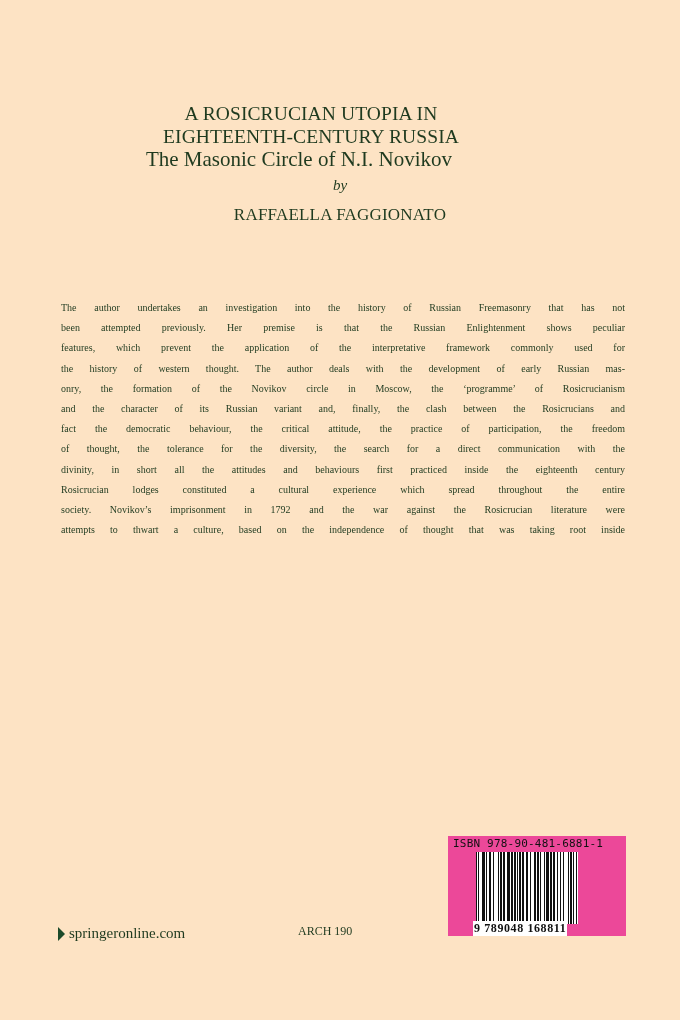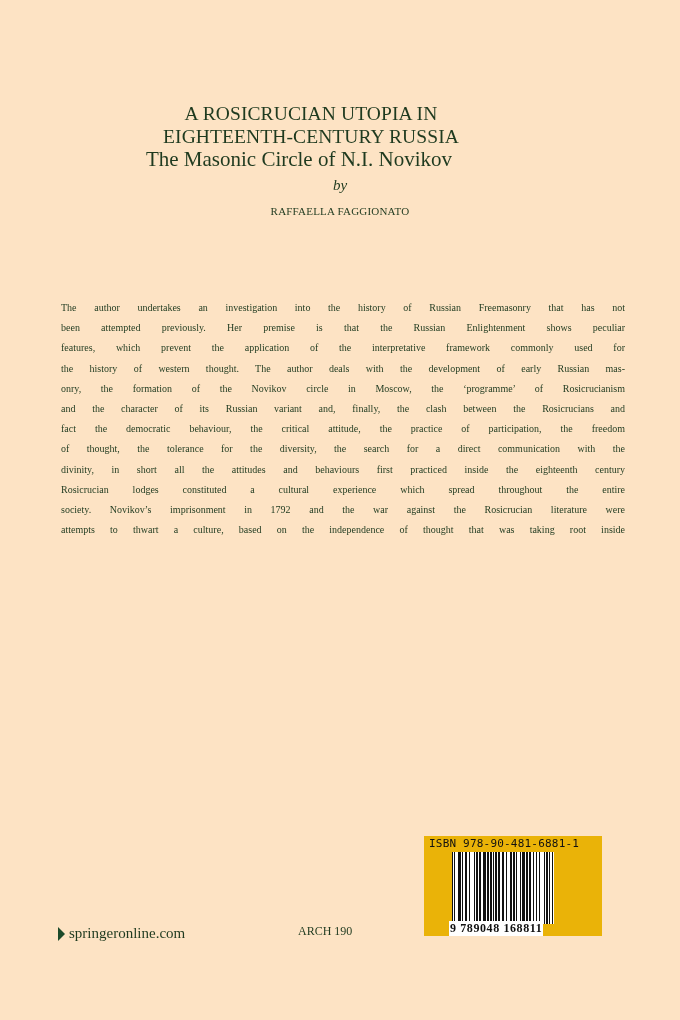--- a/index.html
+++ b/index.html
@@ -20,33 +20,33 @@
   .subtitle {
     position: absolute; left: 0; width: 598px; top: 146px;
     text-align: center; font-size: 21px; line-height: 26px;
   }
   .by {
     position: absolute; left: 0; width: 680px; top: 177px;
     text-align: center; font-size: 15px; font-style: italic;
   }
   .author {
     position: absolute; left: 0; width: 680px; top: 205px;
-    text-align: center; font-size: 11px; letter-spacing: 0.2px;
+    text-align: center; font-size: 17px; letter-spacing: 0.2px;
   }
   .blurb {
     position: absolute; left: 61px; width: 564px; top: 298px;
     font-size: 10px; line-height: 20.2px;
     text-align: justify;
     hyphens: manual;
   }
   .blurb .ln { display: block; text-align: justify; text-align-last: justify; white-space: nowrap; }
   .blurb .ln.last { text-align-last: left; }
   .barcode-box {
-    position: absolute; left: 424px; top: 836px; width: 178px; height: 100px;
-    background: #eab308;
+    position: absolute; left: 448px; top: 836px; width: 178px; height: 100px;
+    background: #ec4899;
   }
   .isbn-text {
     position: absolute; left: 5px; top: 1px; width: 170px;
     font-family: "DejaVu Sans Mono", monospace; font-size: 11px;
     color: #111; letter-spacing: 0.2px; white-space: nowrap;
   }
   .bars {
     position: absolute; left: 28px; top: 16px; width: 140px; height: 72px;
     display: flex; align-items: stretch;
   }

